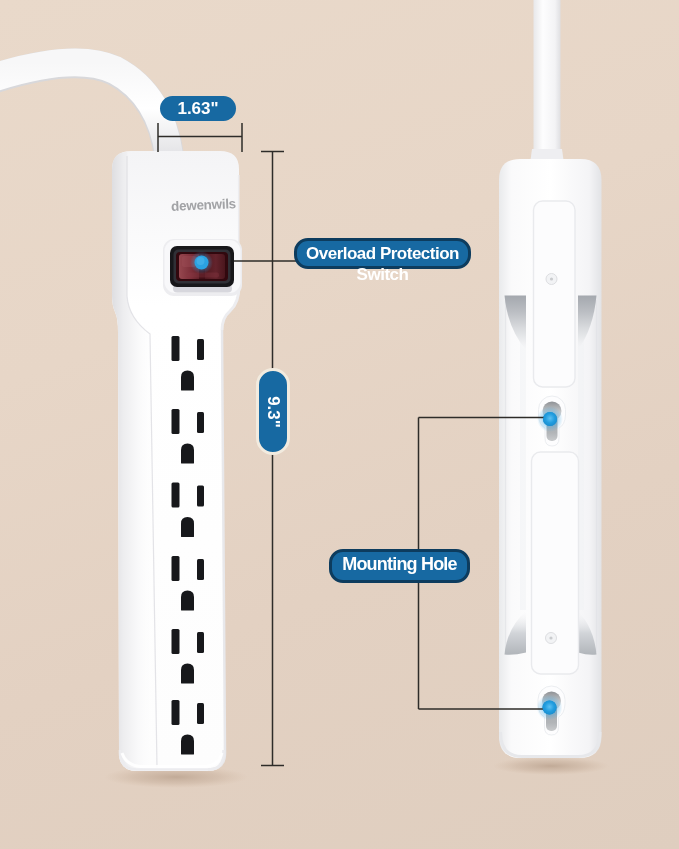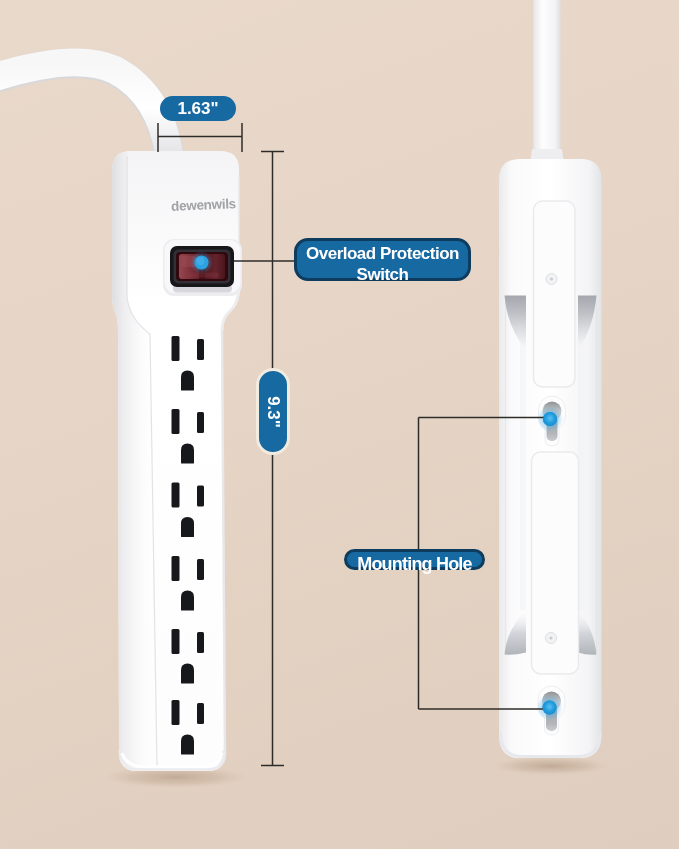--- a/index.html
+++ b/index.html
@@ -7,24 +7,24 @@
   .stage{position:relative;width:679px;height:849px;
     background:linear-gradient(160deg,#e9d9ca 0%,#e7d6c7 35%,#e3d1c2 65%,#dfcebf 100%);}
   .lbl{position:absolute;color:#fff;font-weight:bold;text-align:center;}
   .pill163{left:160px;top:96px;width:76px;height:25px;line-height:25px;
     background:#1769a2;border-radius:13px;font-size:17px;}
   .pill93{left:259px;top:371px;width:28px;height:81px;background:#1769a2;
     border:3px solid #f2ebdf;border-radius:17px;box-sizing:content-box;
     margin-left:-3px;margin-top:-3px;}
   .pill93 span{position:absolute;left:50%;top:50%;transform:translate(-50%,-50%) rotate(90deg);
     font-size:17px;font-weight:bold;color:#fff;white-space:nowrap;}
-  .overload{left:294px;top:238px;width:177px;height:43px;background:#1769a2;
+  .overload{left:294px;top:238px;width:177px;height:31px;background:#1769a2;
     border:3px solid #0d3c5e;border-radius:14px;box-sizing:border-box;
     font-size:17px;letter-spacing:-0.5px;line-height:21px;padding-top:2px;white-space:nowrap;}
-  .mounting{left:344px;top:549px;width:141px;height:21px;line-height:25px;
+  .mounting{left:329px;top:549px;width:141px;height:34px;line-height:25px;
     background:#1769a2;border:3px solid #0d3c5e;border-radius:14px;
     box-sizing:border-box;font-size:18px;letter-spacing:-0.8px;}
 </style>
 </head>
 <body>
 <div class="stage">
 <svg width="679" height="849" viewBox="0 0 679 849" style="position:absolute;left:0;top:0;">
   <defs>
     <linearGradient id="sideShade" x1="0" y1="0" x2="1" y2="0">
       <stop offset="0" stop-color="#dedee1"></stop>

